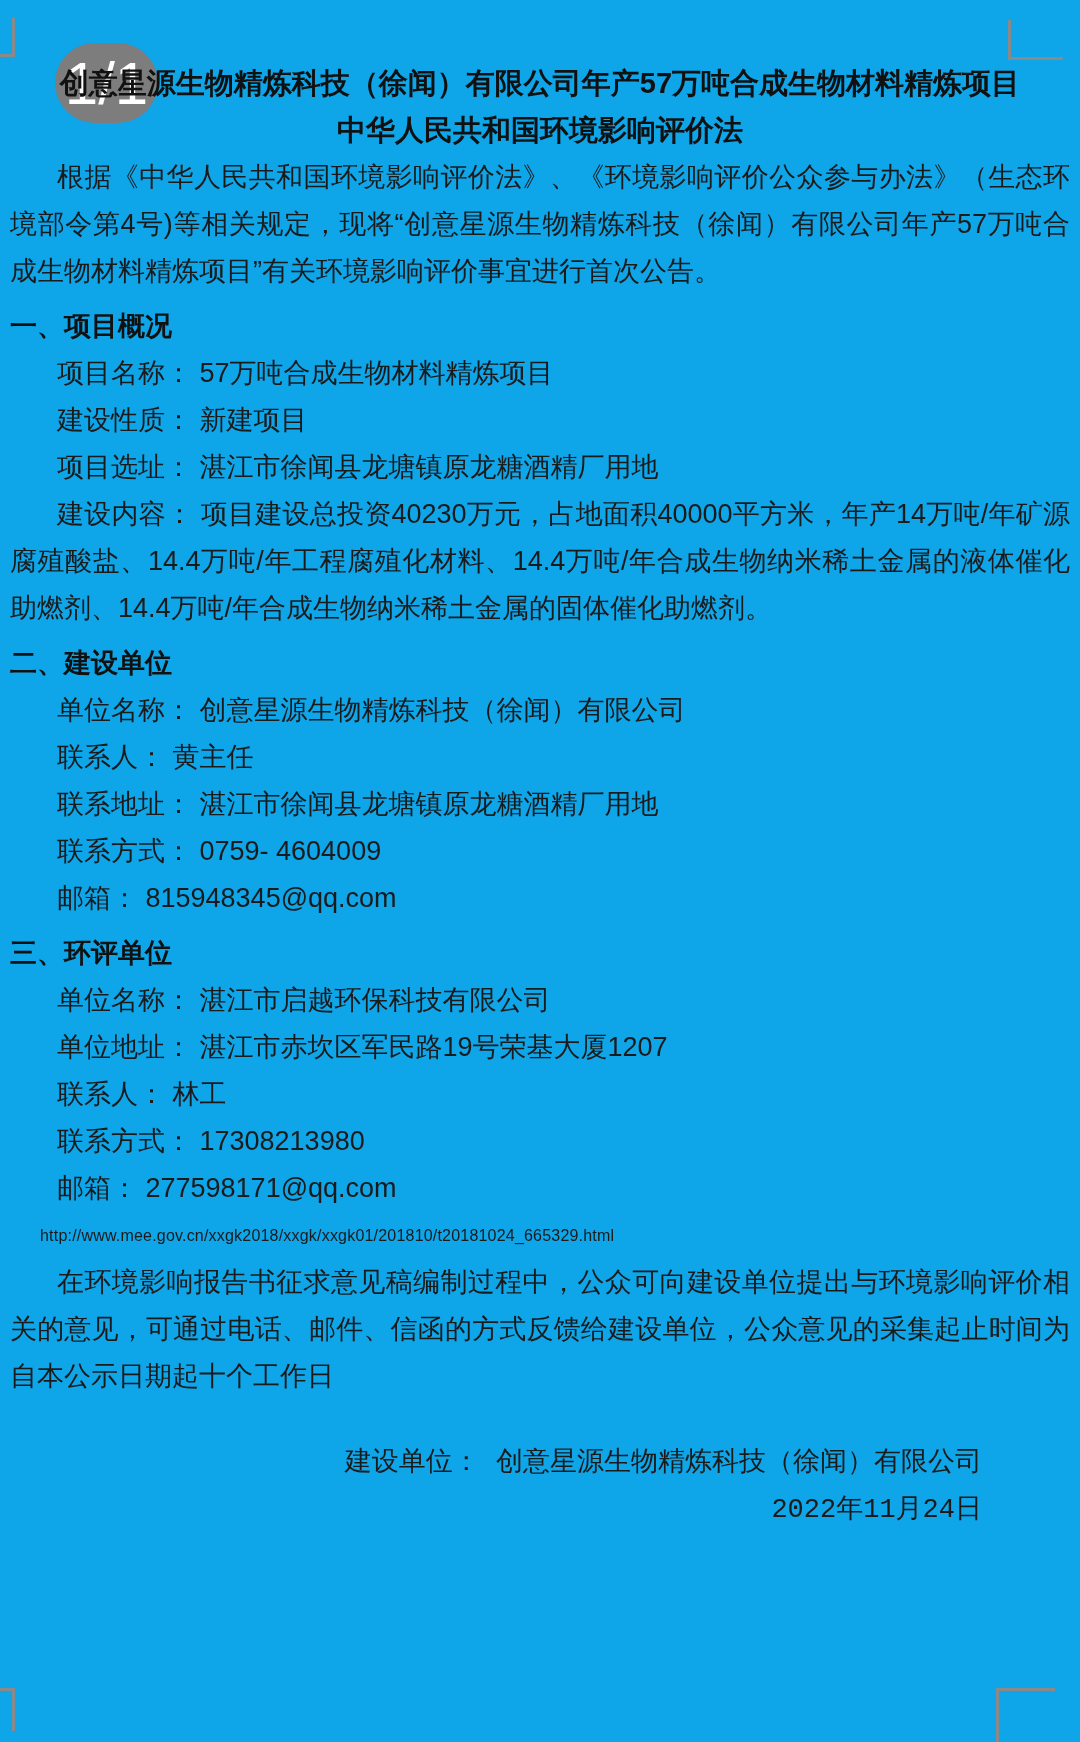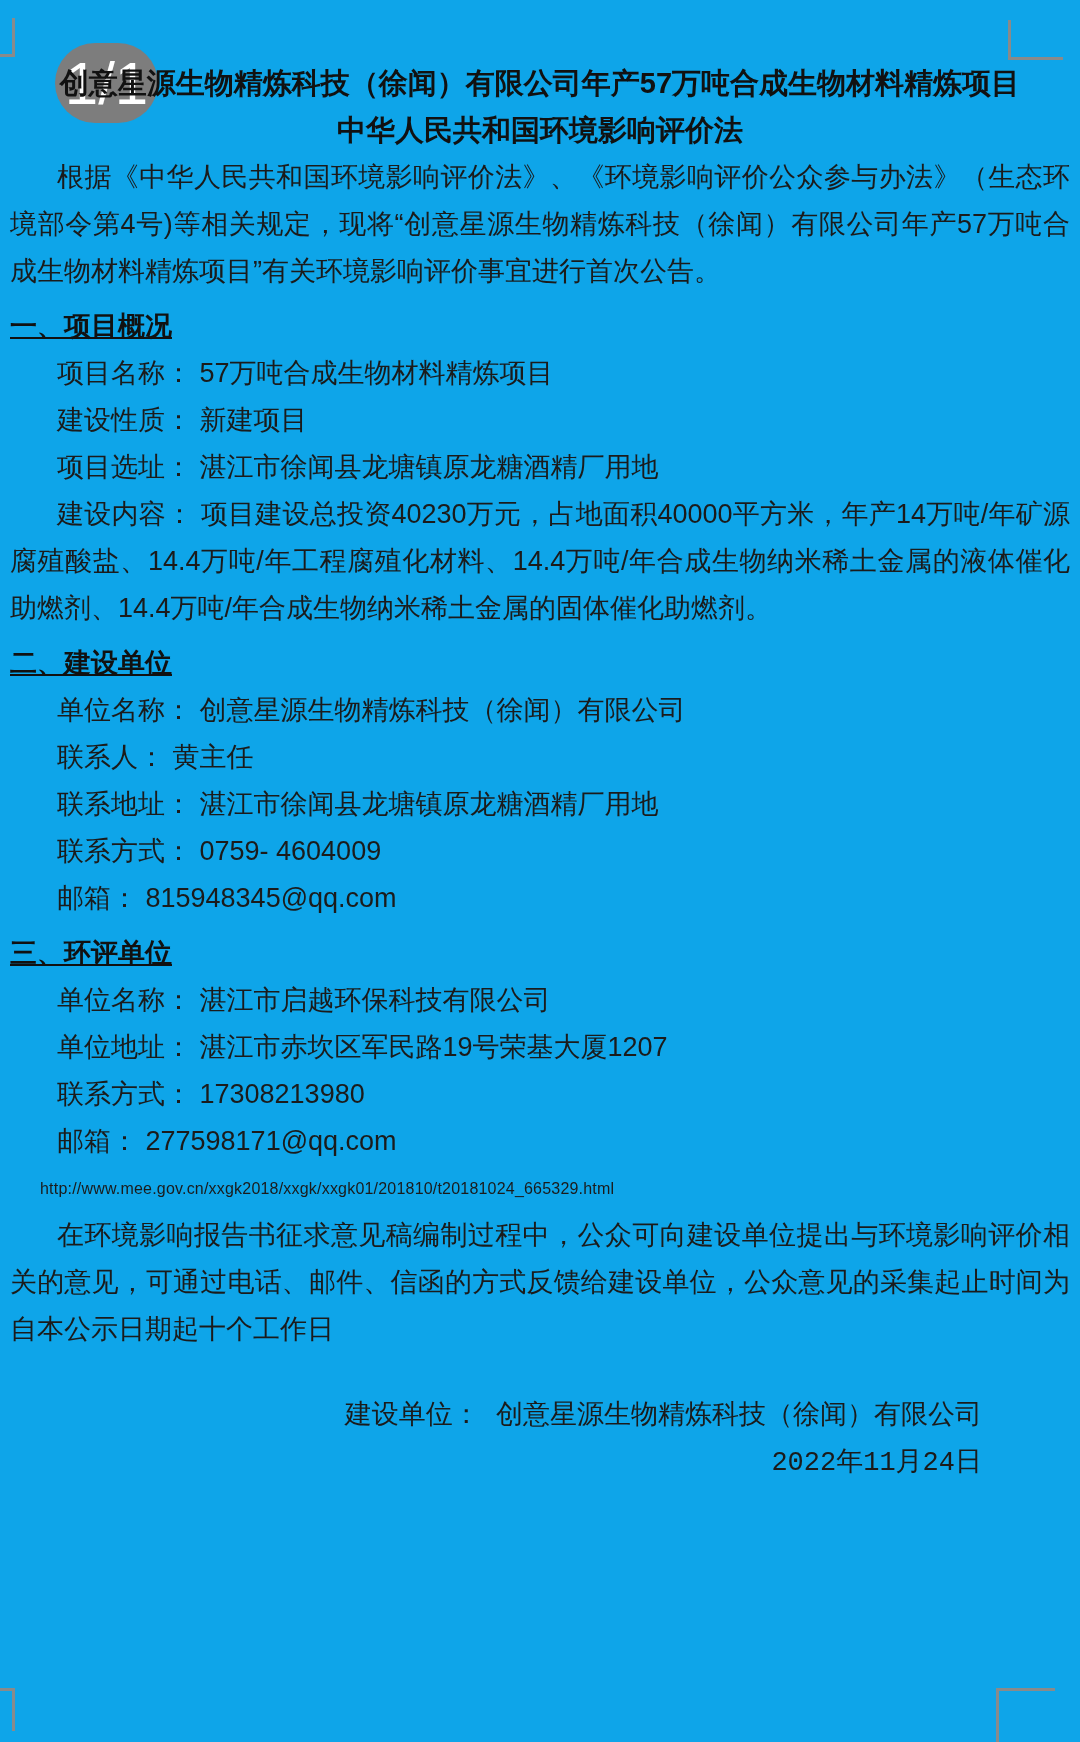--- a/index.html
+++ b/index.html
@@ -31,21 +31,21 @@
   .content {
     position:absolute; left:0; top:60px; width:100%;
     padding:0 10px; box-sizing:border-box; z-index:2;
     font-size:27px; line-height:47px;
   }
   .title-line {
     font-weight:bold; font-size:29px; line-height:47px;
     text-align:center; color:#111;
   }
   .para  { margin:0; text-indent:47px; text-align:justify; text-justify:inter-ideograph; }
-  .sec   { margin:8px 0 0 0; font-weight:bold; font-size:27px; color:#111;text-decoration:underline; }
+  .sec   { margin:8px 0 0 0; font-weight:bold; font-size:27px; color:#111; }
   .item  { margin:0; padding-left:47px; }
   .link  { margin:0; padding-left:30px; font-size:16px; letter-spacing:0.2px; }
   .footer{ margin-top:40px; text-align:right; padding-right:88px;font-family:Liberation Mono, monospace; }
   .footer p { margin:0; }
 </style>
 </head>
 <body>
 
 <div class="page">
 
@@ -74,20 +74,21 @@
     <h2 class="sec">二、建设单位</h2>
     <p class="item">单位名称： 创意星源生物精炼科技（徐闻）有限公司</p>
     <p class="item">联系人： 黄主任</p>
     <p class="item">联系地址： 湛江市徐闻县龙塘镇原龙糖酒精厂用地</p>
     <p class="item">联系方式： 0759- 4604009</p>
     <p class="item">邮箱： 815948345@qq.com</p>
 
     <h2 class="sec">三、环评单位</h2>
     <p class="item">单位名称： 湛江市启越环保科技有限公司</p>
     <p class="item">单位地址： 湛江市赤坎区军民路19号荣基大厦1207</p>
+    <p class="item">联系人： 林工</p>
     <p class="item">联系方式： 17308213980</p>
     <p class="item">邮箱： 277598171@qq.com</p>
 
     <p class="link">http://www.mee.gov.cn/xxgk2018/xxgk/xxgk01/201810/t20181024_665329.html</p>
 
     <p class="para">在环境影响报告书征求意见稿编制过程中，公众可向建设单位提出与环境影响评价相关的意见，可通过电话、邮件、信函的方式反馈给建设单位，公众意见的采集起止时间为自本公示日期起十个工作日</p>
 
     <div class="footer">
       <p>建设单位： 创意星源生物精炼科技（徐闻）有限公司</p>
       <p>2022年11月24日</p>

